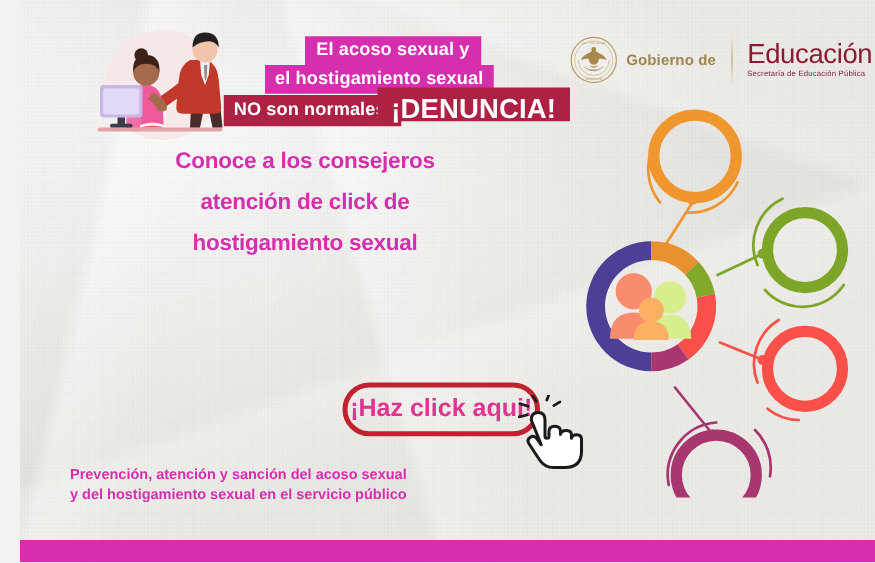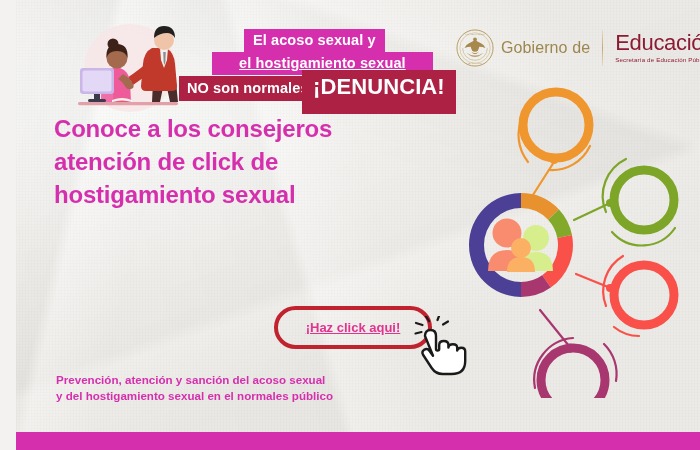--- a/index.html
+++ b/index.html
@@ -44,61 +44,61 @@
   
   .tagblock { position: absolute; color: #ffffff; font-weight: bold; letter-spacing: .1px; }
   #tag-line1 {
     left: 228px; top: 29px; height: 23px;
     background: #d62ab0; background: #d62fae;
     padding: 0 9px; font-size: 14.5px; line-height: 23px; white-space: nowrap;
   }
   #tag-line2 {
     left: 196px; top: 52px; height: 23px;
     background: #d62fae;
-    padding: 0 27px; font-size: 14.5px; line-height: 23px; white-space: nowrap; text-decoration: underline;
+    padding: 0 8px; font-size: 14.5px; line-height: 23px; white-space: nowrap;
   }
   #tag-line3 {
     left: 163px; top: 76px; height: 25px;
     background: #ad2244;
     padding: 0 8px; font-size: 14.5px; line-height: 25px; white-space: nowrap;
   }
   #tag-denuncia {
-    left: 286px; top: 70px; height: 44px;
+    left: 286px; top: 70px; height: 27px;
     background: #ad2244;
     padding: 0 11px; font-size: 22px; line-height: 33px; white-space: nowrap;
   }
 
   
   #gov-logo { position: absolute; left: 440px; top: 26px; height: 44px; display: flex; align-items: center; }
   #eagle-seal { width: 38px; height: 38px; flex: 0 0 auto; }
   #gob-text { margin-left: 7px; line-height: 1; }
-  #gob-small { font-size: 16px; color: #9d8650; font-weight: normal; letter-spacing: .1px; }
+  #gob-small { font-size: 12px; color: #9d8650; font-weight: bold; letter-spacing: .1px; }
   #gob-big { font-size: 20px; color: #8c1a33; font-weight: bold; letter-spacing: -.4px; margin-top: 1px; }
   #logo-divider { width: 1px; height: 36px; margin: 0 12px; background: linear-gradient(#e6dcc2, #c9ab6e, #e6dcc2); }
   #edu-text { line-height: 1; }
   #edu-big { font-size: 22px; color: #8c1a33; font-weight: normal; letter-spacing: -.3px; }
   #edu-small { font-size: 6.2px; color: #8c1a33; letter-spacing: .15px; margin-top: 3px; }
 
   
   #headline {
     position: absolute; left: 38px; top: 112px; width: 380px;
-    color: #d62fae; font-size: 24px; font-weight: bold;
-    line-height: 33px; letter-spacing: -.2px;
+    color: #d62fae; font-size: 18px; font-weight: bold;
+    line-height: 33px; letter-spacing: -.2px; text-align: center;
   }
   #headline div { white-space: nowrap; }
 
   
   #cta-button {
     position: absolute; left: 258px; top: 306px;
     width: 158px; height: 43px;
     border: 4px solid #c0232e; border-radius: 22px;
     display: flex; align-items: center; justify-content: center;
     cursor: pointer;
   }
-  #cta-label { color: #e0348f; font-size: 13px; font-weight: bold; text-decoration: underline; }
+  #cta-label { color: #e0348f; font-size: 20px; font-weight: bold; }
   #cursor-hand { position: absolute; left: 396px; top: 316px; width: 56px; height: 62px; pointer-events: none; }
 
   
   #footer-text {
     position: absolute; left: 40px; top: 372px; width: 400px;
     color: #d62fae; font-size: 11.6px; font-weight: bold; line-height: 15.5px;
   }
   #footer-text div { white-space: nowrap; }
 
   
@@ -200,21 +200,21 @@
       <line x1="31" y1="8.5" x2="36" y2="5.5"></line>
       <line x1="9.5" y1="16" x2="3.5" y2="17.5"></line>
     </g>
     <path d="M13 20 q0 -6 5.5 -6 q5.5 0 5.5 6 v13 q0 1.6 1.6 1.6 q1.6 0 1.6 -1.6 v-4 q0 -4 4.6 -4 q4.6 0 4.6 4 v2.5
              q0.4 -3.2 4.6 -3.2 q4.2 0 4.2 3.6 v2.6 q0.6 -2.8 4.2 -2.8 q3.8 0 3.8 3.8 v9.5
              q0 13 -13.5 13 h-9 q-7 0 -11 -6 l-8.5 -13 q-2 -3.2 1 -5.2 q3 -2 5.2 1 l3.6 5 z" fill="#ffffff" stroke="#1a1a1a" stroke-width="2.4" stroke-linejoin="round"></path>
   </svg>
 
   <div id="footer-text">
     <div>Prevención, atención y sanción del acoso sexual</div>
-    <div>y del hostigamiento sexual en el normales público</div>
+    <div>y del hostigamiento sexual en el servicio público</div>
   </div>
 
   <svg id="graphic" viewBox="0 0 280 320">
 
     <g stroke-linecap="round">
       <line x1="95" y1="120" x2="118" y2="84" stroke="#f0962e" stroke-width="2.2"></line>
       <circle cx="118" cy="82" r="4" fill="#f0962e"></circle>
       <line x1="138" y1="142" x2="172" y2="126" stroke="#7da528" stroke-width="2.2"></line>
       <circle cx="174" cy="125" r="4" fill="#7da528"></circle>
       <line x1="140" y1="196" x2="172" y2="209" stroke="#f9514a" stroke-width="2.2"></line>

